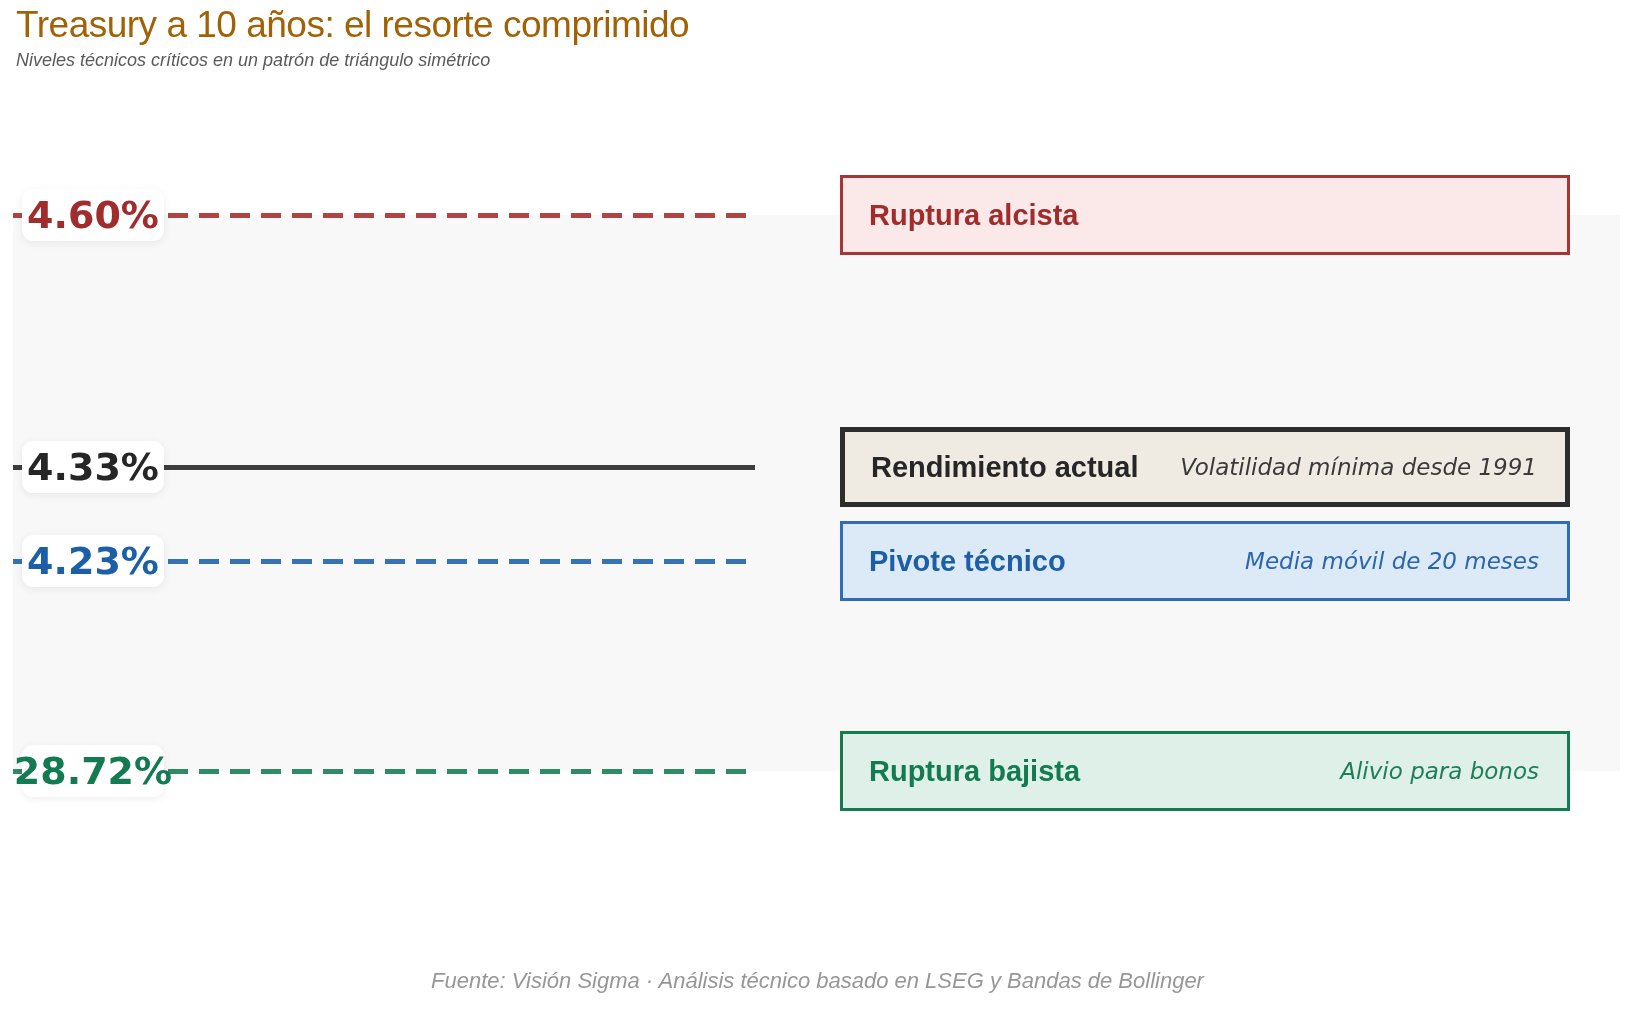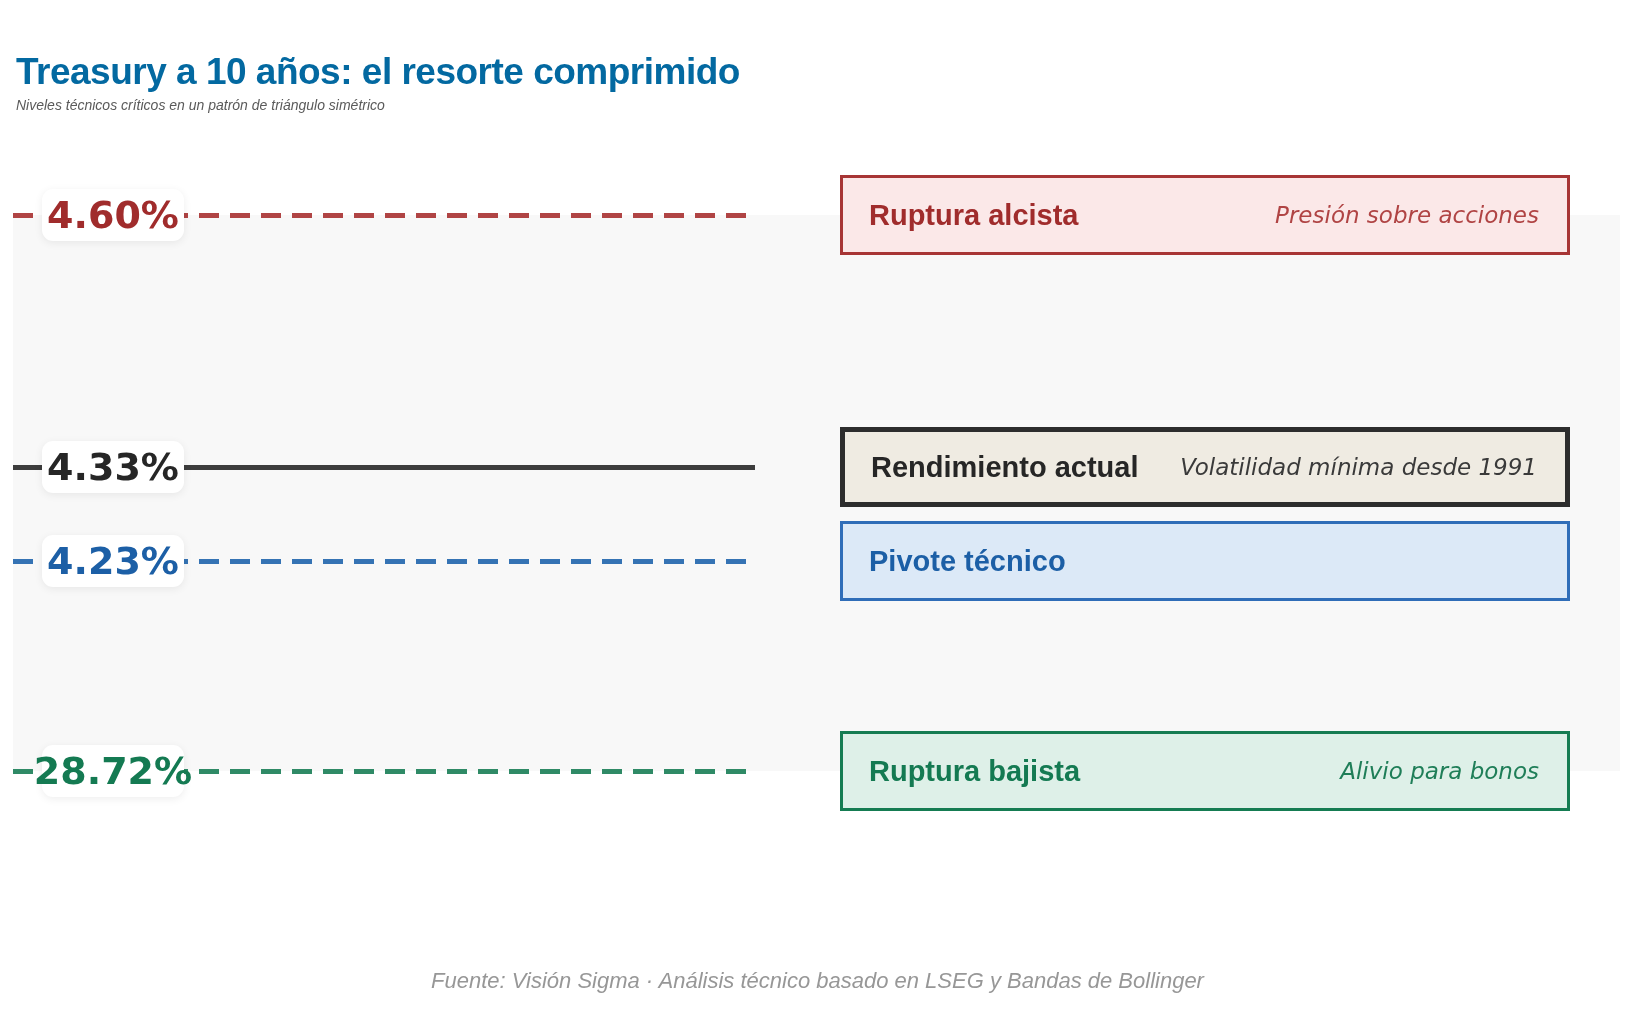--- a/index.html
+++ b/index.html
@@ -5,26 +5,26 @@
   html,body{margin:0;padding:0;}
   body{
     width:1635px;height:1011px;position:relative;background:#ffffff;
     font-family:"Liberation Sans",sans-serif;overflow:hidden;
   }
 
   
   .hdr{position:absolute;left:16px;top:6px;z-index:5;}
   .title{
     font-family:"Liberation Sans",sans-serif;
-    font-size:37px;font-weight:700;color:#0369a1;letter-spacing:-0.5px;
-    line-height:1.05;white-space:nowrap;margin-top:47px;
+    font-size:37px;font-weight:400;color:#a16207;letter-spacing:-0.5px;
+    line-height:1.05;white-space:nowrap;
   }
   .subtitle{
     font-family:"Liberation Sans",sans-serif;
-    font-size:14px;font-style:italic;color:#5a5a5a;margin-top:5px;white-space:nowrap;
+    font-size:18px;font-style:italic;color:#5a5a5a;margin-top:5px;white-space:nowrap;
   }
 
   
   .band{
     position:absolute;left:13px;top:215px;width:1607px;height:556px;
     background:#f8f8f8;z-index:1;
   }
 
   
   .level{position:absolute;left:0;width:100%;height:0;z-index:2;}
@@ -42,21 +42,20 @@
   }
 
   .pct-chip{
     position:absolute;left:22px;top:-26px;width:142px;height:52px;
     background:#ffffff;border-radius:11px;
     box-shadow:0 2px 8px rgba(0,0,0,0.07);
     display:flex;align-items:center;justify-content:center;
     font-family:"DejaVu Sans","Liberation Sans",sans-serif;
     font-size:38px;font-weight:700;color:var(--text);
     z-index:3;
-    margin-left:20px;
   }
 
   .info-box{
     position:absolute;left:840px;width:730px;top:-40px;height:80px;
     box-sizing:border-box;border:3px solid var(--border);background:var(--bg);
     display:flex;align-items:center;justify-content:space-between;
     padding:0 28px 0 26px;z-index:3;
   }
   .info-box.emph{border-width:5px;}
   .box-title{
@@ -91,21 +90,20 @@
 
 <div class="band"></div>
 
 <div class="level lv0 red">
   <div class="rule dashed"></div>
   <div class="pct-chip">
     <span>4.60%</span>
   </div>
   <div class="info-box">
     <span class="box-title">Ruptura alcista</span>
-    <span class="box-note">Presión sobre acciones</span>
   </div>
 </div>
 
 <div class="level lv1 dark">
   <div class="rule solid"></div>
   <div class="pct-chip">
     <span>4.33%</span>
   </div>
   <div class="info-box emph">
     <span class="box-title">Rendimiento actual</span>
@@ -113,20 +111,21 @@
   </div>
 </div>
 
 <div class="level lv2 blue">
   <div class="rule dashed"></div>
   <div class="pct-chip">
     <span>4.23%</span>
   </div>
   <div class="info-box">
     <span class="box-title">Pivote técnico</span>
+    <span class="box-note">Media móvil de 20 meses</span>
   </div>
 </div>
 
 <div class="level lv3 green">
   <div class="rule dashed"></div>
   <div class="pct-chip">
     <span>28.72%</span>
   </div>
   <div class="info-box">
     <span class="box-title">Ruptura bajista</span>

